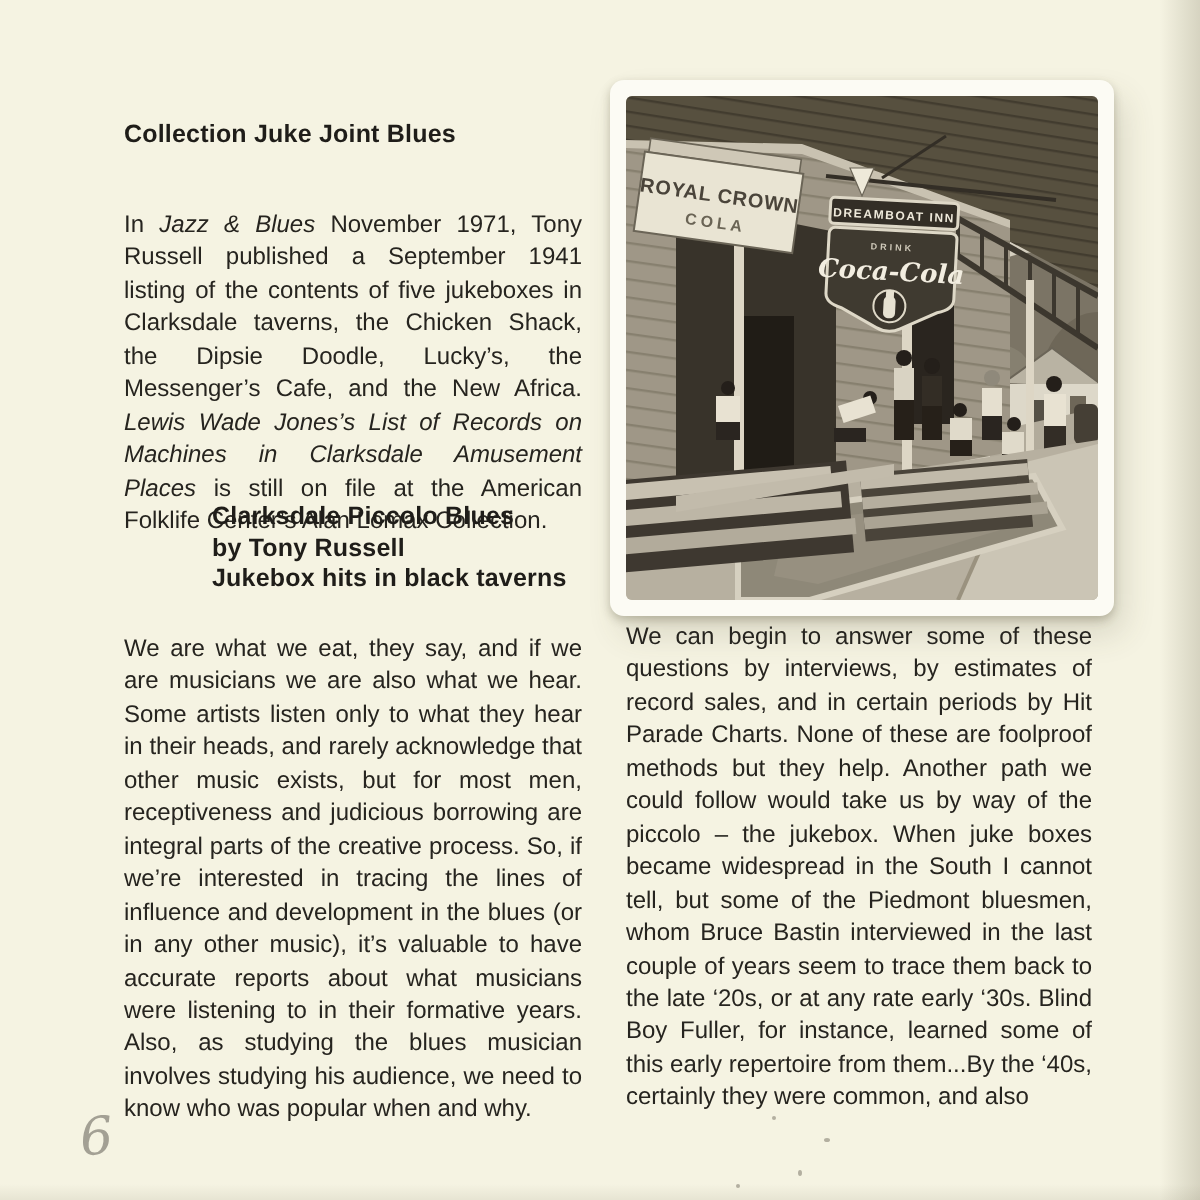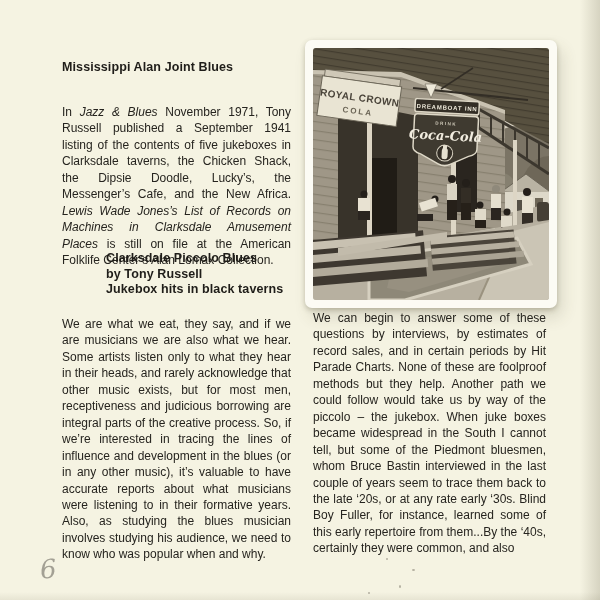--- a/index.html
+++ b/index.html
@@ -212,21 +212,21 @@
         <rect x="118" y="188" width="84" height="6" fill="#c1baaa"></rect>
         <rect x="118" y="198" width="88" height="6" fill="#b6af9f"></rect>
         <rect x="118" y="208" width="92" height="6" fill="#aba494"></rect>
       </g>
 
       <polygon points="25,200 134,184 134,190 25,208" fill="#c2bbab"></polygon>
     </svg>
   </div>
 
   <div class="heading h1">
-    <div>Mississippi Alan Joint Blues</div>
+    <div>Collection Juke Joint Blues</div>
   </div>
 
   <p class="body-text para1"><span>In </span><span class="it">Jazz &amp; Blues</span><span> November 1971, Tony Russell published a September 1941 listing of the contents of five jukeboxes in Clarksdale taverns, the Chicken Shack, the Dipsie Doodle, Lucky’s, the Messenger’s Cafe, and the New Africa. </span><span class="it">Lewis Wade Jones’s List of Records on Machines in Clarksdale Amusement Places</span><span> is still on file at the American Folklife Center’s Alan Lomax Collection.</span></p>
 
   <div class="heading h2">
     <div>Clarksdale Piccolo Blues</div>
     <div>by Tony Russell</div>
     <div>Jukebox hits in black taverns</div>
   </div>
 

